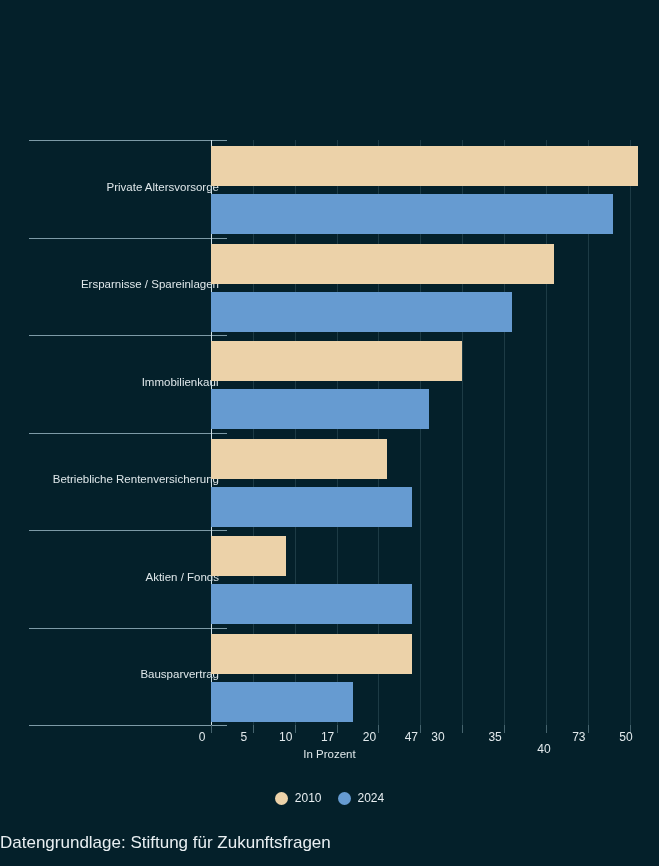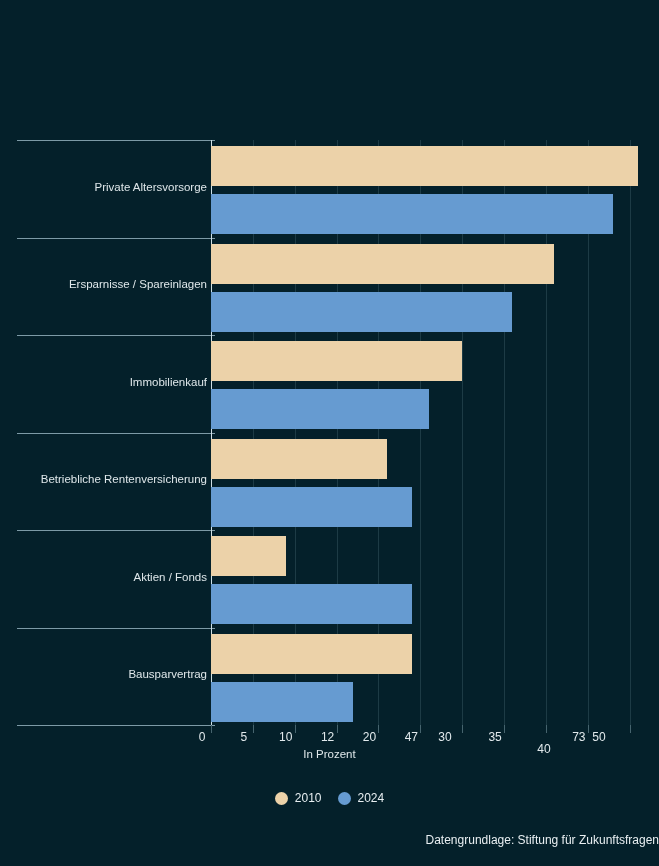--- a/index.html
+++ b/index.html
@@ -43,21 +43,21 @@
     position: absolute;
     left: 0;
     top: 140px;
     width: 659px;
     height: 585px;
   }
 
   
   .labelcol {
     position: absolute;
-    left: 4px;
+    left: 16px;
     top: 0;
     width: 211px;
     height: 585px;
   }
   .rowlabel {
     position: absolute;
     right: 8px;
     width: 210px;
     text-align: right;
     font-size: 11.5px;
@@ -164,22 +164,22 @@
     font-size: 12px;
     color: #e7eef1;
   }
 
   
   .footer {
     position: absolute;
     left: 0;
     top: 833px;
     width: 659px;
-    text-align: right;
-    font-size: 12px;
+    text-align: left;
+    font-size: 17px;
     color: #e9eff2;
   }
 </style>
 </head>
 <body>
 
 <div class="page">
 
 
   <div class="plot">
@@ -226,35 +226,35 @@
   </div>
 
   <div class="xaxis">
       <div class="tick" style="left: 0px;"></div>
       <div class="ticklabel" style="left: -9px;">0</div>
       <div class="tick" style="left: 41.8692px;"></div>
       <div class="ticklabel" style="left: 32.8692px;">5</div>
       <div class="tick" style="left: 83.7383px;"></div>
       <div class="ticklabel" style="left: 74.7383px;">10</div>
       <div class="tick" style="left: 125.607px;"></div>
-      <div class="ticklabel" style="left: 116.607px;">12</div>
+      <div class="ticklabel" style="left: 116.607px;">17</div>
       <div class="tick" style="left: 167.477px;"></div>
       <div class="ticklabel" style="left: 158.477px; text-align: center;">20</div>
       <div class="tick" style="left: 209.346px;"></div>
       <div class="ticklabel" style="left: 200.346px;">47</div>
       <div class="tick" style="left: 251.215px;"></div>
-      <div class="ticklabel" style="left: 234px;">30</div>
+      <div class="ticklabel" style="left: 227px;">30</div>
       <div class="tick" style="left: 293.084px;"></div>
       <div class="ticklabel" style="left: 284.084px;">35</div>
       <div class="tick" style="left: 334.953px;"></div>
       <div class="ticklabel" style="left: 333px; margin-top: 12px;">40</div>
       <div class="tick" style="left: 376.822px;"></div>
       <div class="ticklabel" style="left: 367.822px;">73</div>
       <div class="tick" style="left: 418.692px;"></div>
-      <div class="ticklabel" style="left: 388px;">50</div>
+      <div class="ticklabel" style="left: 415px;">50</div>
     </div>
   <div class="xlabel">In Prozent</div>
 
   <div class="legend">
     <div class="legitem">
       <span class="swatch" style="background: rgb(236, 210, 169);"></span>
       <span class="legtext">2010</span>
     </div>
     <div class="legitem">
       <span class="swatch" style="background: rgb(102, 155, 209);"></span>

